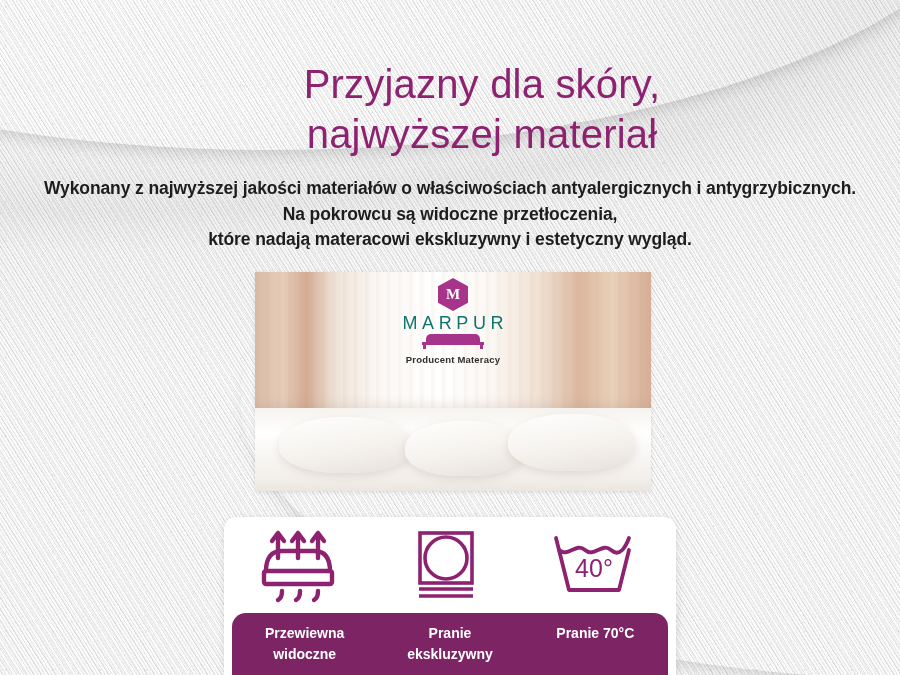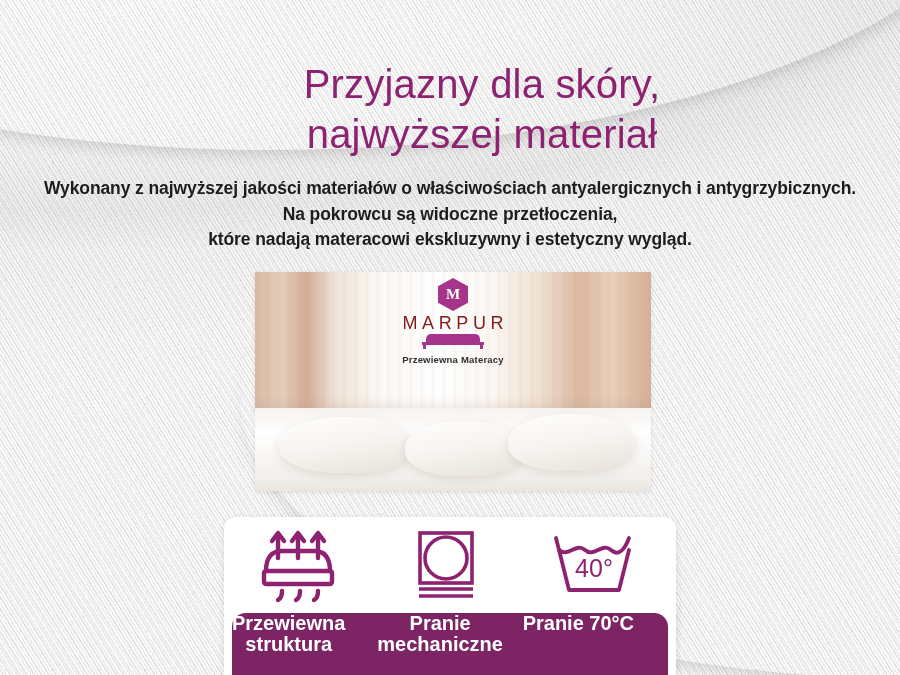--- a/index.html
+++ b/index.html
@@ -234,21 +234,21 @@
     clip-path: polygon(50% 0%, 100% 25%, 100% 75%, 50% 100%, 0% 75%, 0% 25%);
   }
   .logo-hex span {
     color: #ffffff;
     font-size: 15px;
     font-weight: 700;
     font-family: "Liberation Serif", serif;
     line-height: 1;
   }
   .logo-word {
-    color: #7f1d1d;
+    color: #0f766e;
     font-size: 18px;
     font-weight: 400;
     letter-spacing: 4.6px;
     text-indent: 4.6px;
     line-height: 20px;
   }
   .logo-bed {
     position: relative;
     width: 62px; height: 15px;
     margin: 1px auto 0;
@@ -304,24 +304,24 @@
     top: 96px;
     height: 62px;
     background: #7c2464;
     border-radius: 14px 14px 0 0;
     display: flex;
   }
   .feature-label-cell {
     flex: 1;
     display: flex;
     align-items: flex-start;
-    justify-content: flex-start;
-    padding-top: 0;
+    justify-content: center;
+    padding-top: 10px;
     color: #ffffff;
-    font-size: 20px;
+    font-size: 14px;
     font-weight: 700;
     line-height: 21px;
     text-align: center;
   }
   .feature-label-cell .fl { display: block; }
 </style>
 </head>
 <body>
 
 <div id="page">
@@ -387,21 +387,21 @@
         <div class="logo-hex">
           <span>M</span>
         </div>
         <div class="logo-word">MARPUR</div>
         <div class="logo-bed">
           <div class="bed-top"></div>
           <div class="bed-base"></div>
           <div class="bed-leg l"></div>
           <div class="bed-leg r"></div>
         </div>
-        <div class="logo-tag">Przewiewna Materacy</div>
+        <div class="logo-tag">Producent Materacy</div>
       </div>
     </div>
 
     <div class="features-card">
 
       <div class="features-icons">
 
         <div class="feature-icon-cell">
           <svg width="92" height="76" viewBox="0 0 92 76">
             <g fill="none" stroke="#8d2270" stroke-width="4.4" stroke-linecap="round" stroke-linejoin="round">
@@ -439,27 +439,27 @@
             </g>
             <text x="46" y="45" text-anchor="middle" font-family="Liberation Sans, sans-serif" font-size="25" fill="#8d2270">40°</text>
           </svg>
         </div>
       </div>
 
       <div class="features-band">
         <div class="feature-label-cell">
           <span>
             <span class="fl">Przewiewna</span>
-            <span class="fl">struktura</span>
+            <span class="fl">widoczne</span>
           </span>
         </div>
         <div class="feature-label-cell">
           <span>
             <span class="fl">Pranie</span>
-            <span class="fl">mechaniczne</span>
+            <span class="fl">ekskluzywny</span>
           </span>
         </div>
         <div class="feature-label-cell">
           <span>
             <span class="fl">Pranie 70°C</span>
           </span>
         </div>
       </div>
 
     </div>

